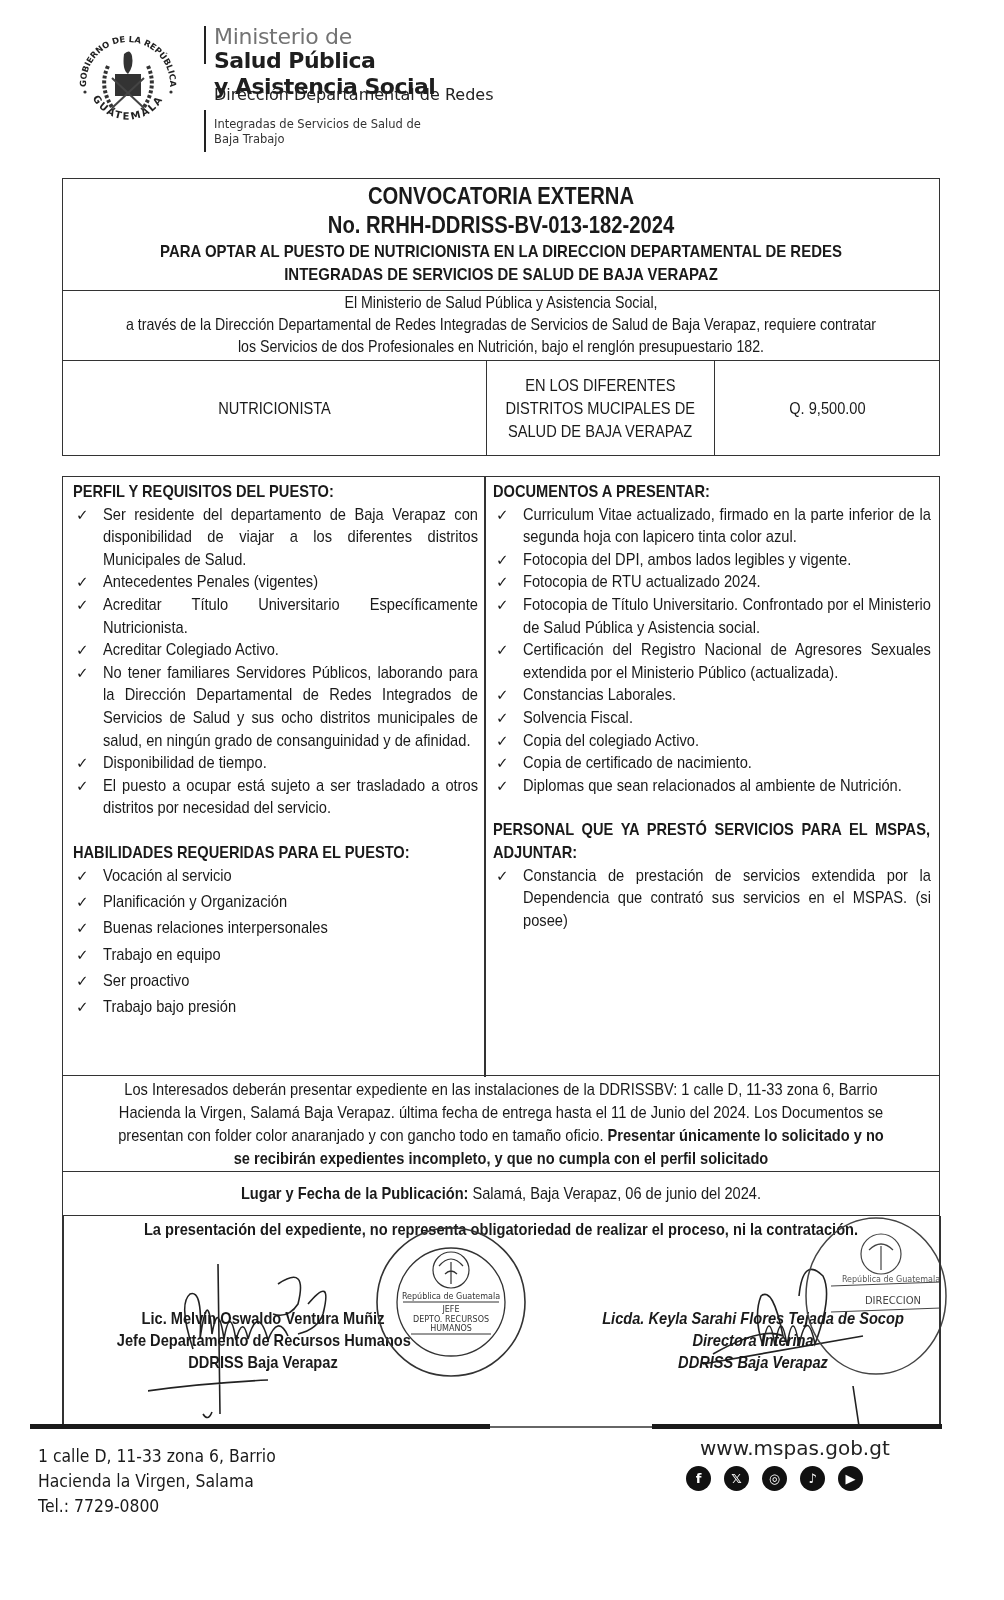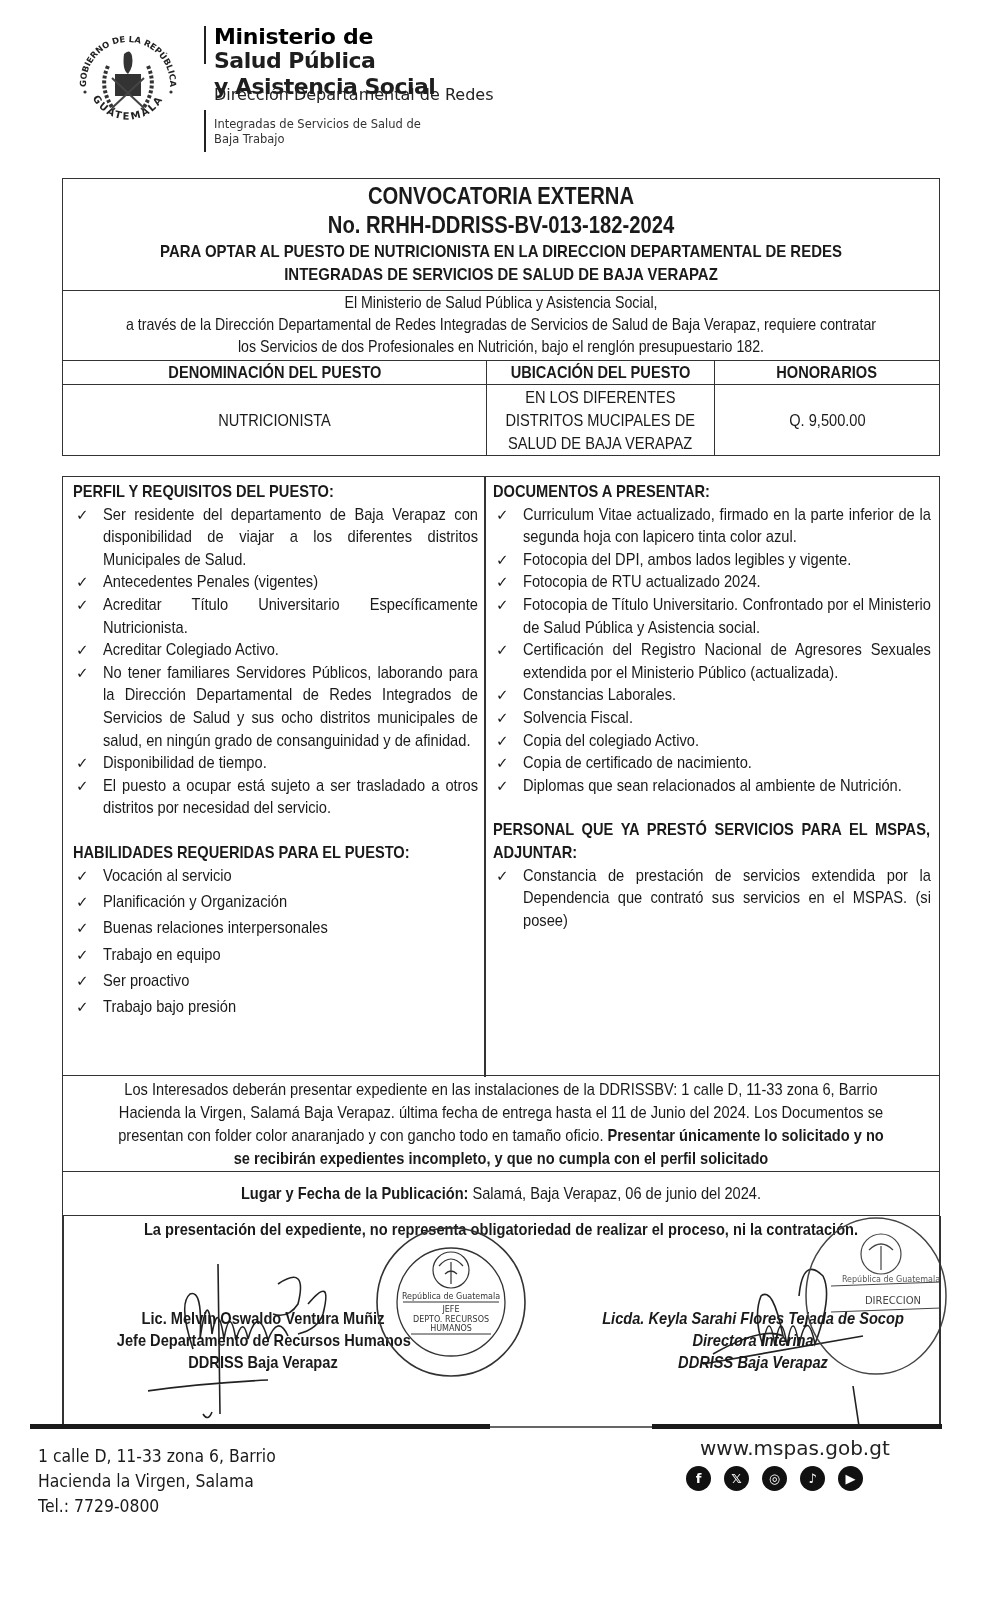--- a/index.html
+++ b/index.html
@@ -5,21 +5,21 @@
   * { box-sizing: border-box; margin: 0; padding: 0; }
   html, body { width: 1004px; height: 1600px; background: #ffffff; overflow: hidden; }
   body { position: relative; font-family: "Liberation Sans", sans-serif; color: #1a1a1a; }
 
   
   .header { position: absolute; left: 68px; top: 18px; width: 420px; height: 130px; }
   .seal { position: absolute; left: 0; top: 8px; width: 120px; height: 110px; }
   .seal svg { width: 120px; height: 110px; }
   .brand-bar1 { position: absolute; left: 136px; top: 8px; width: 2px; height: 38px; background: #222; }
   .brand-bar2 { position: absolute; left: 136px; top: 92px; width: 2px; height: 42px; background: #222; }
-  .brand-l1 { position: absolute; left: 146px; top: 6px; font-family: "DejaVu Sans", sans-serif; font-size: 22px; font-weight: bold; letter-spacing: -0.3px; white-space: nowrap; color: #000000; }
+  .brand-l1 { position: absolute; left: 146px; top: 6px; font-family: "DejaVu Sans", sans-serif; font-size: 22px; font-weight: normal; letter-spacing: -0.3px; white-space: nowrap; color: #737373; }
   .brand-l2 { position: absolute; left: 146px; top: 30px; font-family: "DejaVu Sans", sans-serif; font-size: 22px; font-weight: bold; letter-spacing: -0.5px; white-space: nowrap; color: #1e1e1e; text-align: right; }
   .brand-l3 { position: absolute; left: 146px; top: 56px; font-family: "DejaVu Sans", sans-serif; font-size: 22px; font-weight: bold; letter-spacing: -0.5px; white-space: nowrap; color: #1e1e1e; }
   .brand-l4 { position: absolute; left: 146px; top: 67px; font-family: "DejaVu Sans", sans-serif; font-size: 16px; font-weight: normal; white-space: nowrap; color: #222; }
   .brand-l5 { position: absolute; left: 146px; top: 99px; font-family: "DejaVu Sans", sans-serif; font-size: 11.5px; white-space: nowrap; color: #333; }
   .brand-l6 { position: absolute; left: 146px; top: 114px; font-family: "DejaVu Sans", sans-serif; font-size: 11.5px; white-space: nowrap; color: #333; }
 
   
   .box { position: absolute; border: 1.5px solid #333; }
   .cnr { font-family: "Liberation Sans", sans-serif; text-align: center; }
 
@@ -138,25 +138,20 @@
   <div class="i3">los  Servicios de dos Profesionales en Nutrición, bajo el renglón presupuestario 182.</div>
 </div>
 
 <table class="pos-table">
   <colgroup>
       <col style="width:424px">
       <col style="width:228px">
       <col>
     </colgroup>
   <tbody>
-      <tr>
-    <th><span class="sq">DENOMINACIÓN DEL PUESTO</span></th>
-    <th><span class="sq">UBICACIÓN DEL PUESTO</span></th>
-    <th><span class="sq">HONORARIOS</span></th>
-  </tr>
   <tr>
     <td><span class="sq">NUTRICIONISTA</span></td>
     <td>
       <span class="sq">EN LOS DIFERENTES</span><br>
       <span class="sq">DISTRITOS MUCIPALES DE</span><br>
       <span class="sq">SALUD DE BAJA VERAPAZ</span>
     </td>
     <td><span class="sq">Q. 9,500.00</span></td>
   </tr>
 </tbody>

